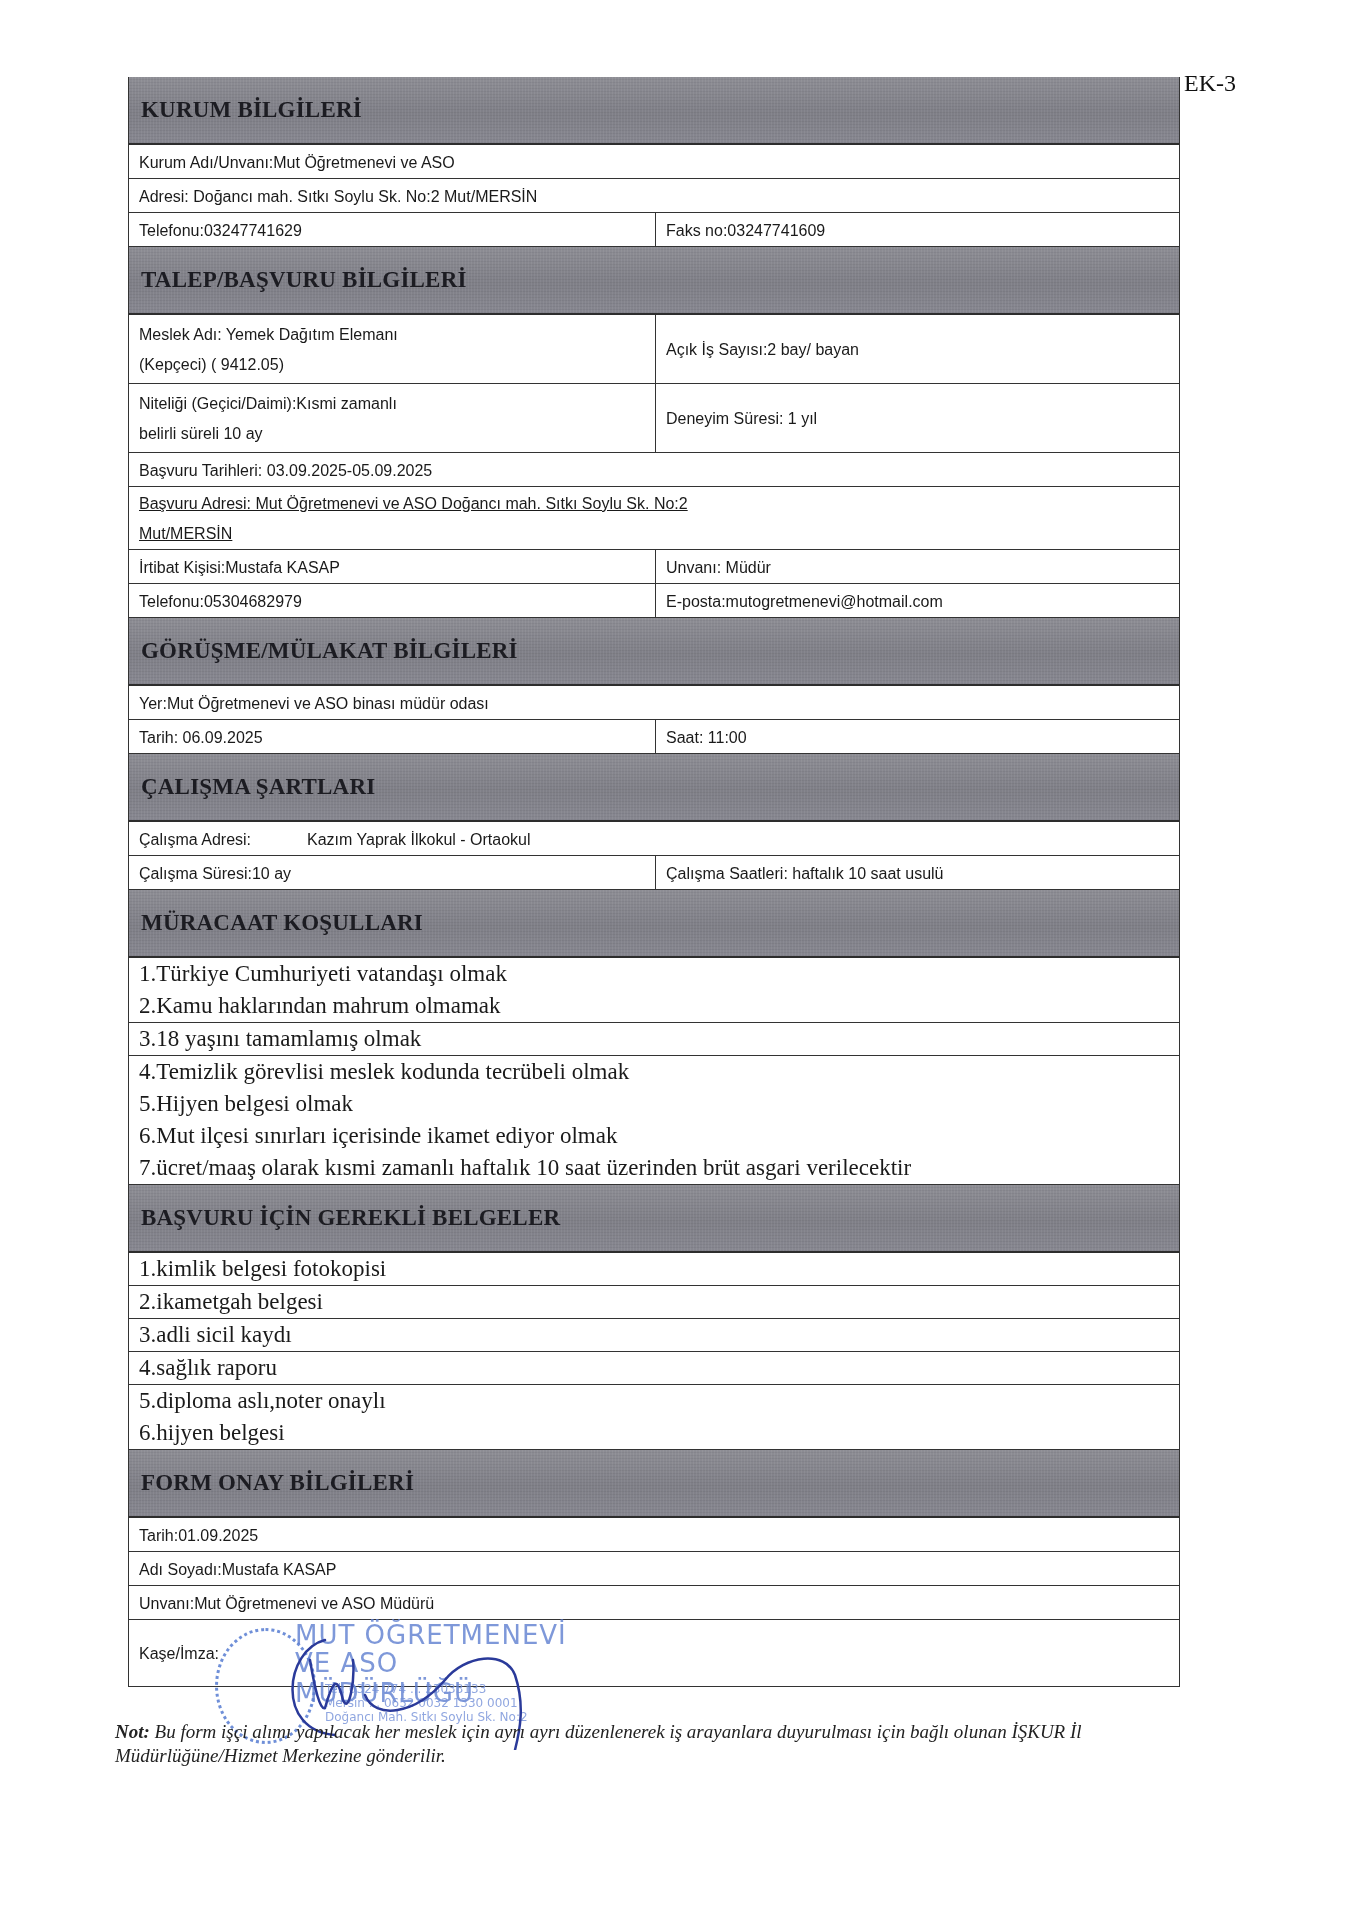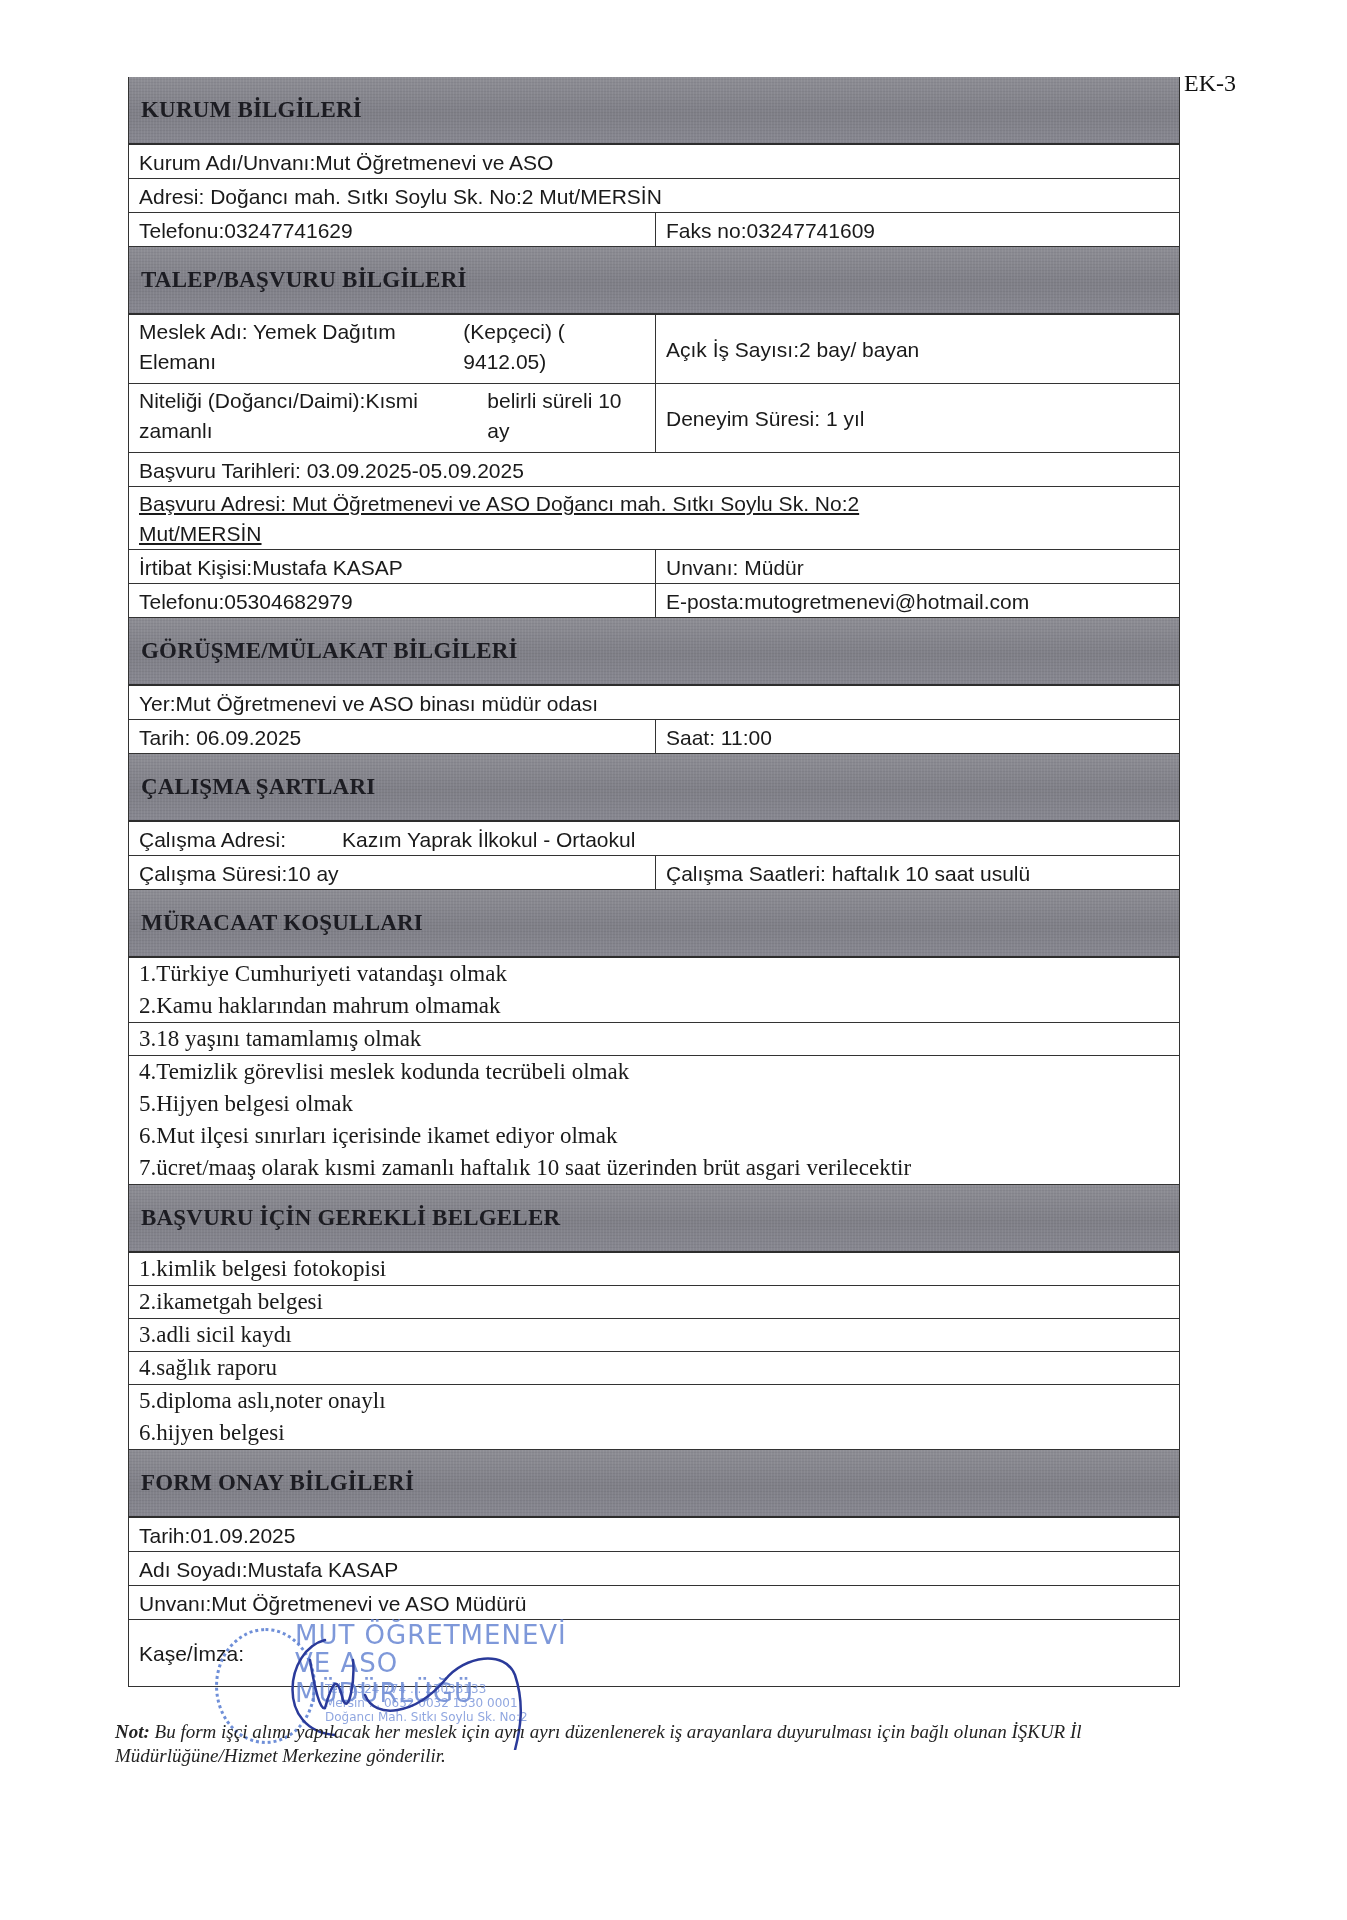--- a/index.html
+++ b/index.html
@@ -35,28 +35,28 @@
     font-family: "Liberation Serif", "DejaVu Serif", serif;
     font-weight: bold; font-size: 23px; color: #1c1c22; letter-spacing: 0.2px;
     margin-top: 0;
   }
   .row {
     display: flex; border-bottom: 1.5px solid #333; box-sizing: border-box;
     min-height: 34px;
   }
   .row:last-child { border-bottom: none; }
   .cell {
-    padding: 2px 10px 0 10px; font-size: 21px; line-height: 30px;
+    padding: 2px 10px 0 10px; font-size: 16px; line-height: 30px;
     box-sizing: border-box; display: flex; align-items: center;
   }
   .cell.full { flex: 1; }
   .cell.left { width: 527px; border-right: 1.5px solid #333; }
   .cell.right { flex: 1; }
   .row.tall .cell { min-height: 68px; }
-  .row.tall .cell.left { align-items: flex-start; justify-content: center; }
+  .row.tall .cell.left { flex-direction: column; align-items: flex-start; justify-content: center; }
   .list-block { border-bottom: 1.5px solid #333; font-family: Liberation Serif, serif; }
   .list-line { font-size: 23px; line-height: 32px; padding: 0 10px; }
   .list-line.sep { border-bottom: 1.5px solid #333; }
   .kase-row { height: 66px; }
   .note {
     position: absolute; left: 115px; top: 1720px; width: 1060px;
     font-family: "Liberation Serif", "DejaVu Serif", serif;
     font-style: italic; font-size: 19px; line-height: 24px; color: #222;
   }
   .note b { font-style: italic; }
@@ -109,21 +109,21 @@
   </div>
   <div class="row tall">
     <div class="cell left">
       <div>Meslek Adı: Yemek Dağıtım Elemanı</div>
       <div>(Kepçeci) ( 9412.05)</div>
     </div>
     <div class="cell right">Açık İş Sayısı:2 bay/ bayan</div>
   </div>
   <div class="row tall">
     <div class="cell left">
-      <div>Niteliği (Doğancı/Daimi):Kısmi zamanlı</div>
+      <div>Niteliği (Geçici/Daimi):Kısmi zamanlı</div>
       <div>belirli süreli 10 ay</div>
     </div>
     <div class="cell right">Deneyim Süresi: 1 yıl</div>
   </div>
   <div class="row">
     <div class="cell full">Başvuru Tarihleri: 03.09.2025-05.09.2025</div>
   </div>
   <div class="row">
     <div class="cell full" style="flex-direction:column;align-items:flex-start;text-decoration:underline;">
       <div>Başvuru Adresi: Mut Öğretmenevi ve ASO Doğancı mah.  Sıtkı Soylu Sk. No:2</div>

